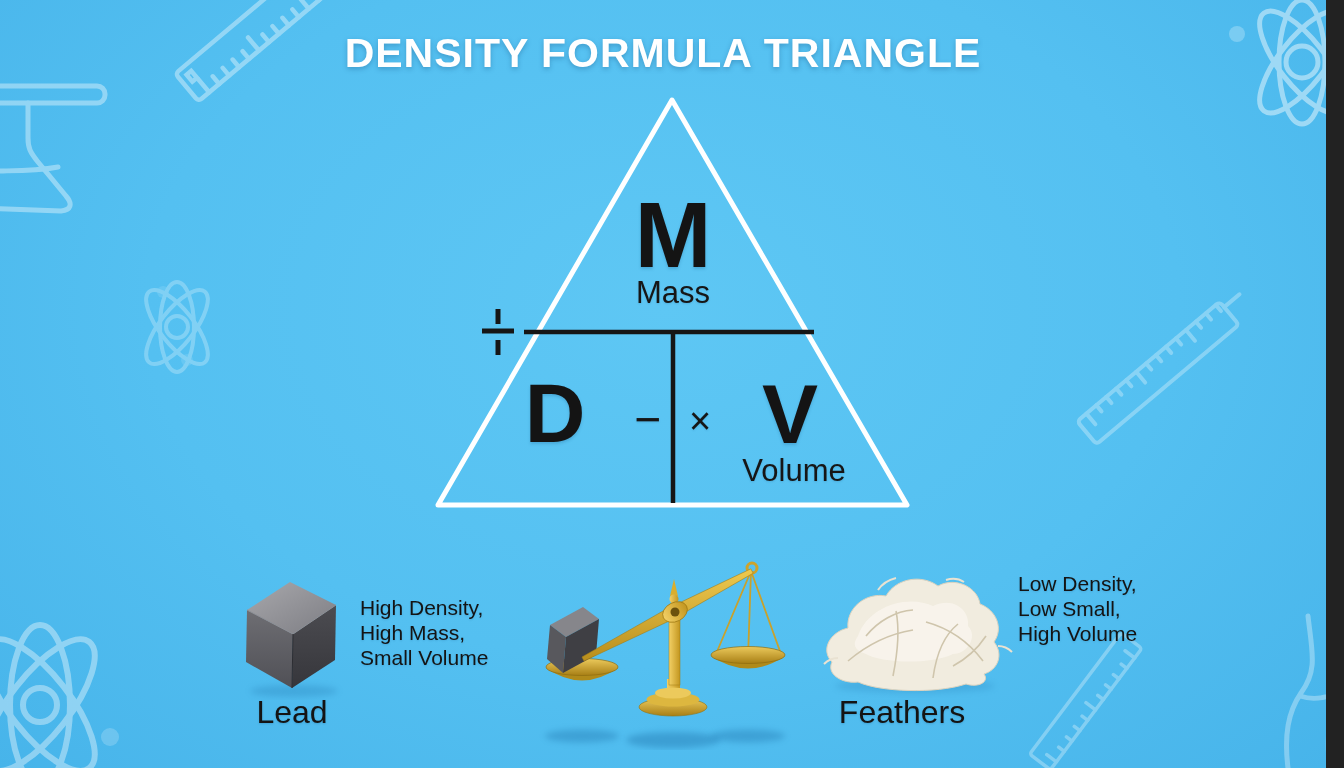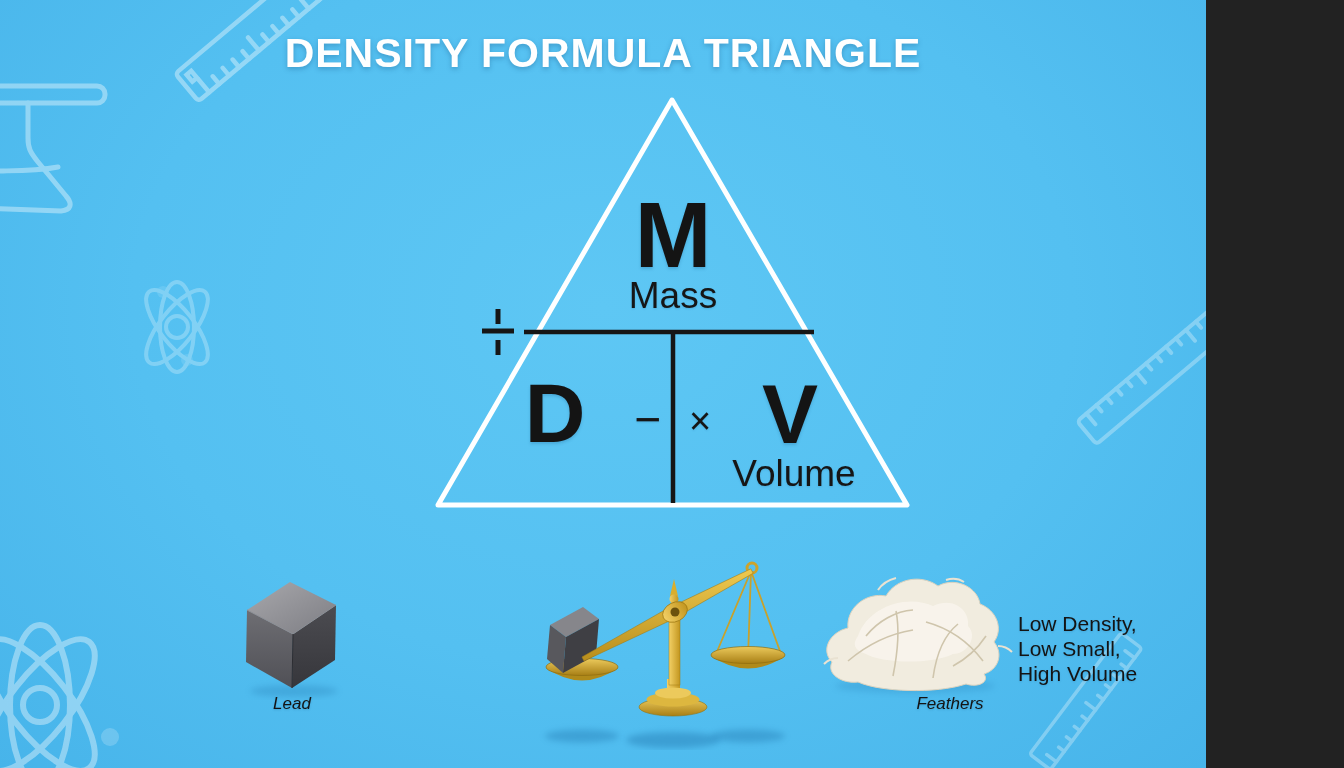--- a/index.html
+++ b/index.html
@@ -1,47 +1,47 @@
 <!DOCTYPE html>
 <html><head>
 <meta charset="utf-8">
 <style>
   html,body{margin:0;padding:0;background:#222;}
-  .stage{position:relative;width:1206px;height:768px;overflow:hidden;
+  .stage{position:relative;width:1326px;height:768px;overflow:hidden;
     background:radial-gradient(ellipse at 50% 40%, #5ec7f4 0%, #54c0f1 55%, #47b4ea 100%);
     font-family:"Liberation Sans", sans-serif;}
   .stage svg{position:absolute;}
   .decor{left:0;top:0;width:1344px;height:768px;}
   .title{position:absolute;top:30px;left:0;width:100%;text-align:center;margin:0;
     color:#ffffff;font-size:41px;font-weight:700;letter-spacing:1px;
     text-shadow:0 2px 5px rgba(20,80,130,.35);}
   .tri-svg{left:0;top:0;width:1344px;height:768px;}
   .sym{position:absolute;color:#141414;font-weight:700;text-align:center;line-height:1;
     text-shadow:0 2px 3px rgba(25,90,140,.25);}
   .sym.m{left:613px;top:189px;width:120px;font-size:92px;}
   .sym.d{left:505px;top:371px;width:100px;font-size:84px;}
   .sym.v{left:740px;top:372px;width:100px;font-size:84px;}
-  .tlabel{position:absolute;color:#161616;text-align:center;font-size:37px;line-height:1;
+  .tlabel{position:absolute;color:#161616;text-align:center;font-size:31px;line-height:1;
     text-shadow:0 1px 2px rgba(25,90,140,.2);}
   .tlabel.mass{left:603px;top:277px;width:140px;}
   .tlabel.density{left:476px;top:455px;width:160px;}
   .tlabel.volume{left:714px;top:455px;width:160px;}
   .op{position:absolute;color:#161616;text-align:center;line-height:1;
     text-shadow:0 1px 2px rgba(25,90,140,.2);}
   .op.minus{left:626px;top:396px;width:44px;font-size:46px;}
   .op.times{left:681px;top:402px;width:38px;font-size:38px;}
-  .item-label{position:absolute;color:#141414;font-size:17px;text-align:center;
-    text-shadow:0 1px 2px rgba(25,90,140,.25);font-style:italic;}
+  .item-label{position:absolute;color:#141414;font-size:32px;text-align:center;
+    text-shadow:0 1px 2px rgba(25,90,140,.25);}
   .item-label.lead{left:242px;top:694px;width:100px;}
-  .item-label.feathers{left:880px;top:694px;width:140px;}
+  .item-label.feathers{left:832px;top:694px;width:140px;}
   .props{position:absolute;color:#141414;font-size:21px;line-height:25px;
     text-shadow:0 1px 2px rgba(25,90,140,.2);}
   .props span{display:block;}
   .props.high{left:360px;top:595px;}
-  .props.low{left:1018px;top:611px;}
+  .props.low{left:1018px;top:571px;}
   .cube-svg{left:237px;top:576px;width:112px;height:124px;}
   .scale-svg{left:520px;top:555px;width:300px;height:195px;}
   .feather-svg{left:818px;top:566px;width:200px;height:132px;}
   .soft{filter:blur(3px);}
 </style>
 </head>
 <body>
 
 <div class="stage">
 
@@ -141,20 +141,25 @@
       </linearGradient>
     </defs>
     <ellipse class="soft" cx="57" cy="115" rx="44" ry="6" fill="#1b6fa8" opacity="0.25"></ellipse>
     <polygon points="10,34 53,6 99,29 56,58" fill="url(#lt)"></polygon>
     <polygon points="10,34 56,58 55,112 9,86" fill="url(#ll)"></polygon>
     <polygon points="99,29 56,58 55,112 98,84" fill="url(#lr)"></polygon>
     <polyline points="10,34 56,58 99,29" fill="none" stroke="#8f8f94" stroke-width="1"></polyline>
     <line x1="56" y1="58" x2="55" y2="112" stroke="#2d2d32" stroke-width="1"></line>
   </svg>
   <div class="item-label lead">Lead</div>
+  <div class="props high">
+    <span>High Density,</span>
+    <span>High Mass,</span>
+    <span>Small Volume</span>
+  </div>
 
   <svg class="scale-svg" viewBox="0 0 300 195">
     <defs>
       <linearGradient id="gv" x1="0" y1="0" x2="1" y2="0">
         <stop offset="0" stop-color="#f2d066"></stop>
           <stop offset="1" stop-color="#c3961f"></stop>
       </linearGradient>
       <linearGradient id="gb" x1="0" y1="0" x2="0" y2="1">
         <stop offset="0" stop-color="#eec94f"></stop>
           <stop offset="1" stop-color="#b98e1c"></stop>

